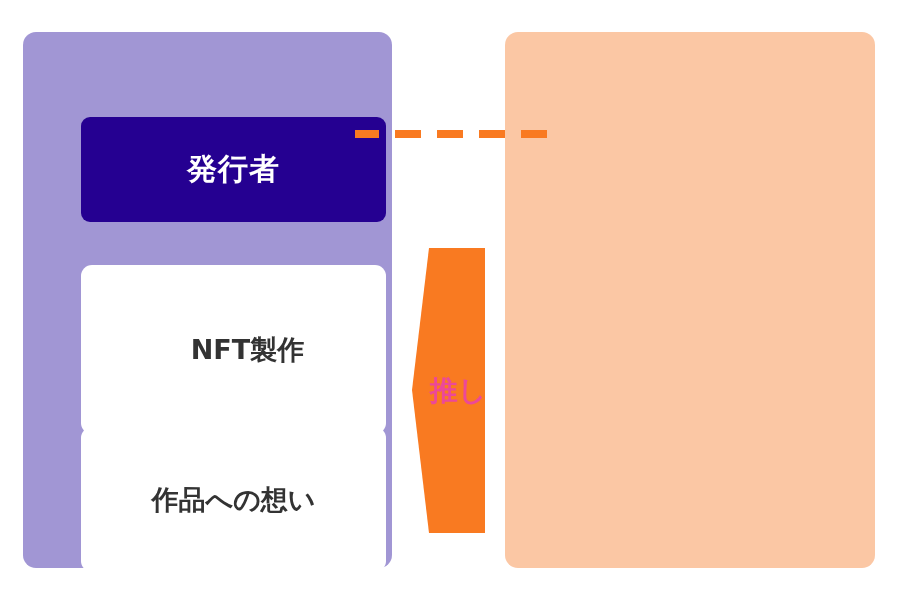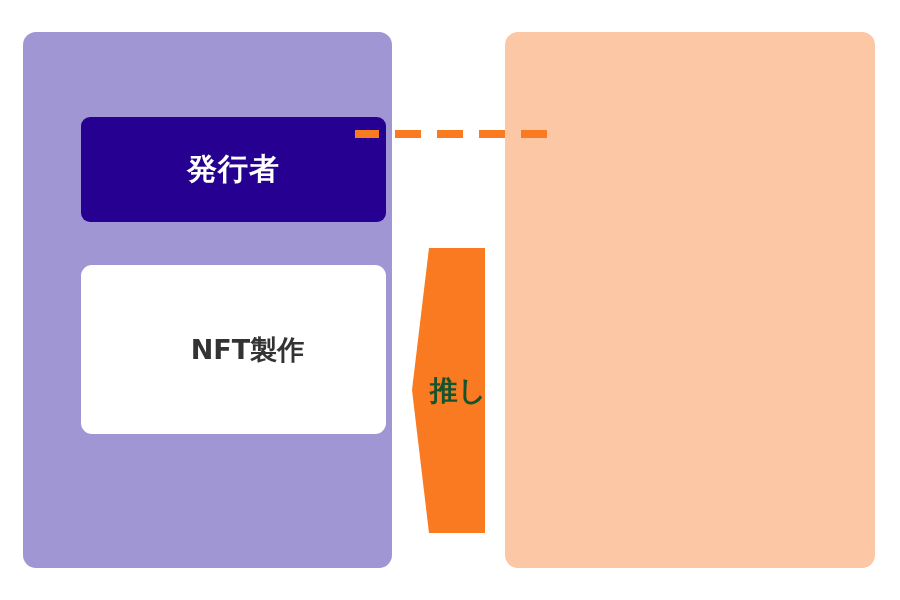--- a/index.html
+++ b/index.html
@@ -146,37 +146,40 @@
     position: absolute;
     left: 0;
     top: 0;
     width: 90px;
     height: 295px;
     display: flex;
     align-items: center;
     justify-content: center;
     padding-left: 16px;
     box-sizing: border-box;
-    color: #14532d;
+    color: #ec4899;
     font-size: 28px;
     font-weight: 600;
     pointer-events: none;
   }
 </style>
 </head>
 <body>
 
 <div id="canvas">
 
   <div class="panel" id="panel-issuer">
     <div class="header-card" id="card-issuer">
       <span>発行者</span>
     </div>
     <div class="white-card" id="card-nft-create">
       <span>NFT製作</span>
+    </div>
+    <div class="white-card" id="card-artwork-feeling">
+      <span>作品への想い</span>
     </div>
   </div>
 
   <div class="panel" id="panel-buyer">
     
     
     
   </div>
 
   <div id="blockchain-connector">

